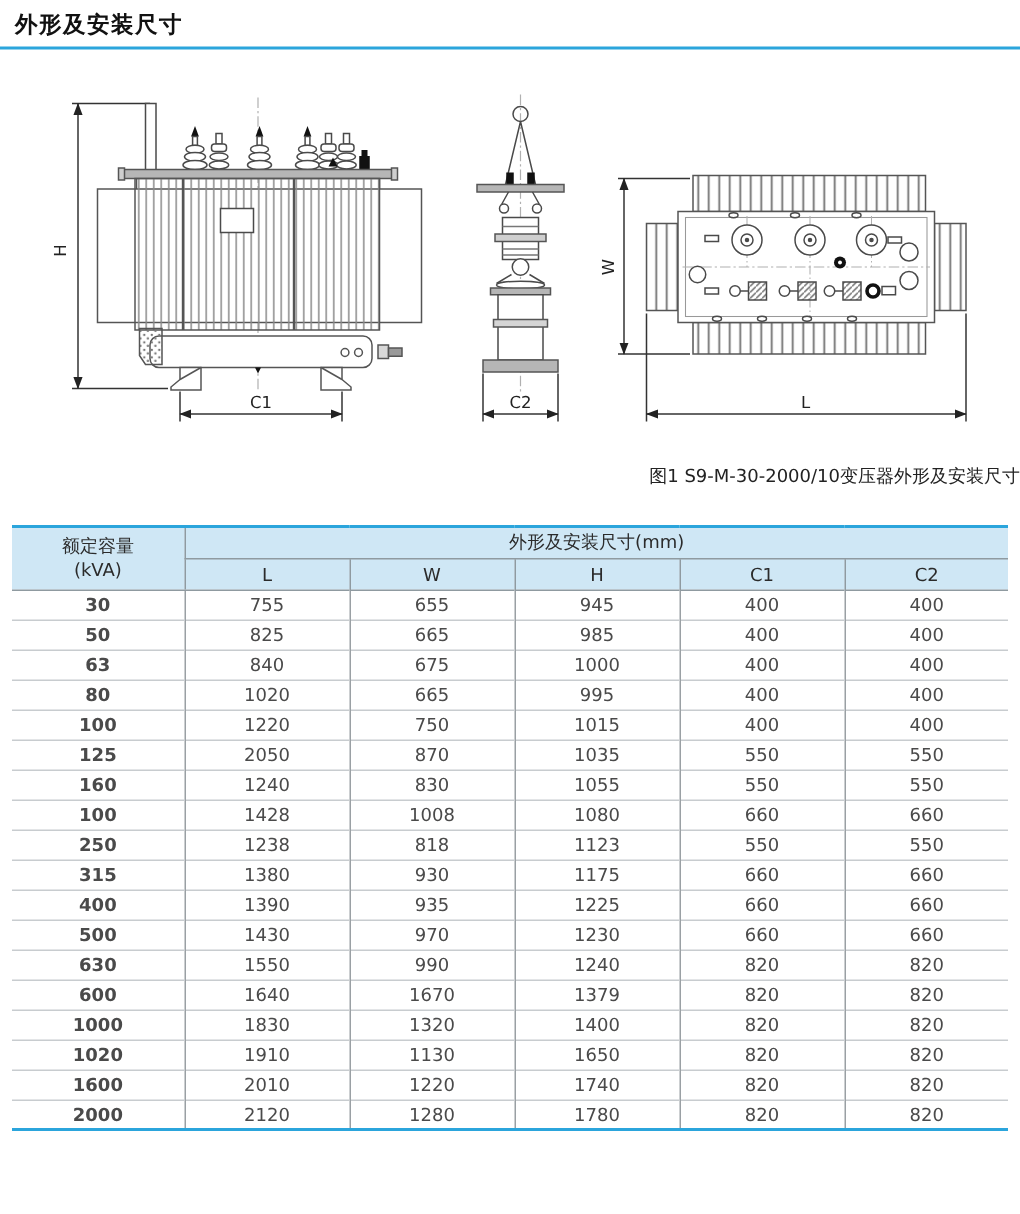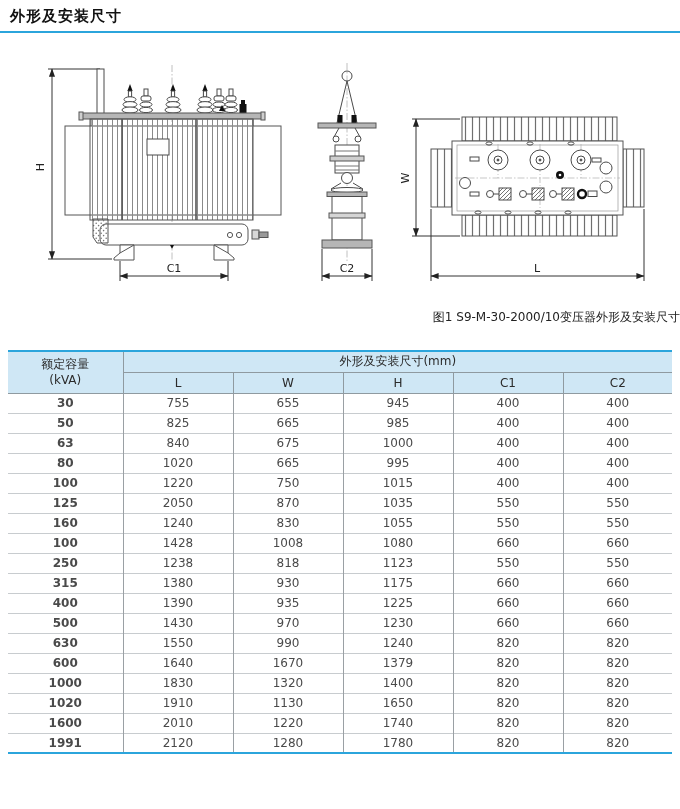--- a/index.html
+++ b/index.html
@@ -416,21 +416,21 @@
         </tr>
         <tr>
           <td>1600</td>
           <td>2010</td>
           <td>1220</td>
           <td>1740</td>
           <td>820</td>
           <td>820</td>
         </tr>
         <tr>
-          <td>1991</td>
+          <td>2000</td>
           <td>2120</td>
           <td>1280</td>
           <td>1780</td>
           <td>820</td>
           <td>820</td>
         </tr>
       </tbody>
   </table>
 
 </div>

